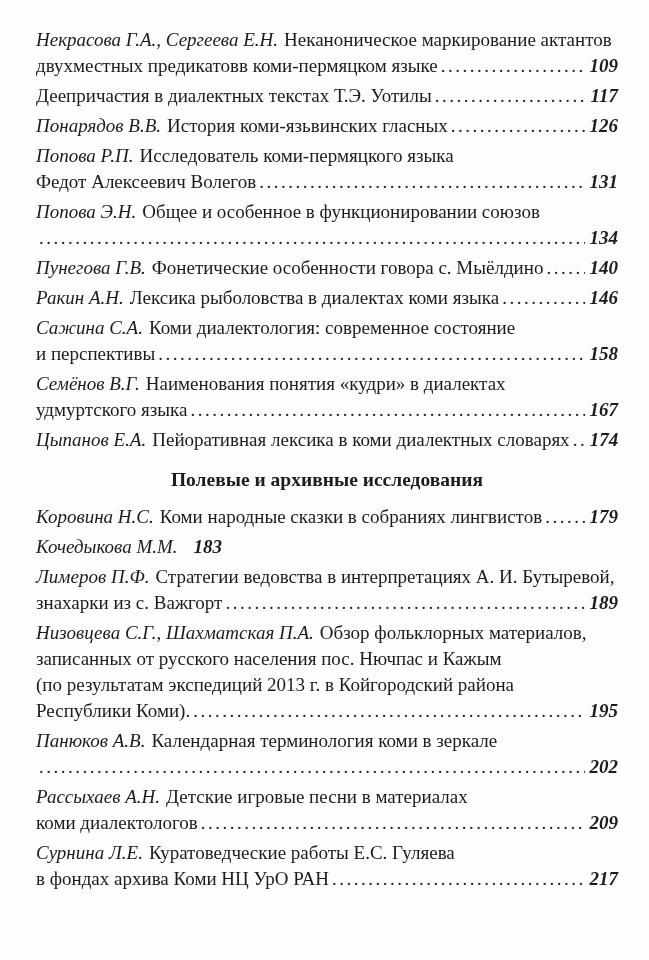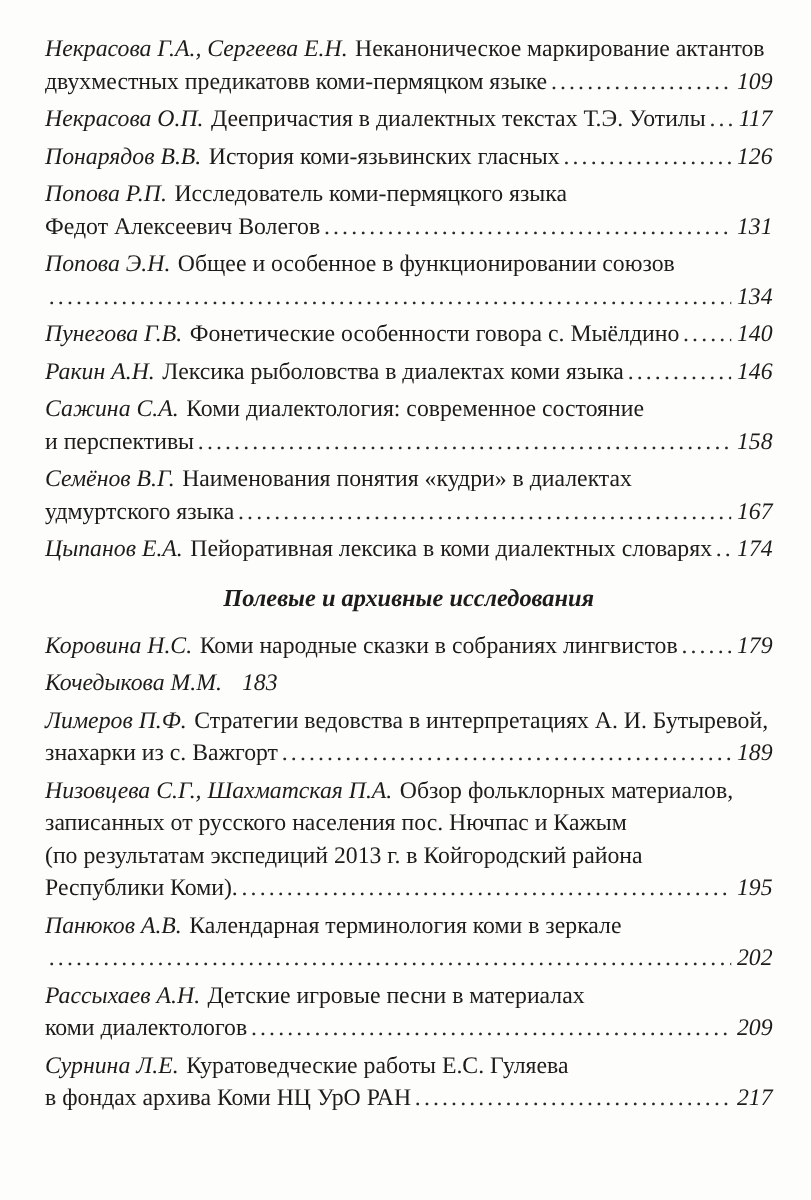--- a/index.html
+++ b/index.html
@@ -49,50 +49,49 @@
   }
   .dot-leader::after {
     content: "......................................................................................................................................";
     letter-spacing: 2.5px;
     color: #2a2826;
   }
   .page-number {
     font-style: italic;
     white-space: nowrap;
     flex: 0 0 auto;
+    font-weight: bold;
   }
   .page-number.no-leader {
     margin-left: 10px;
   }
   .section-heading {
     font-size: 19.5px;
     line-height: 26px;
     font-weight: bold;
     text-align: center;
     margin: 14px 0 11px 0;
-    font-style: italic;
   }
 </style>
 </head>
 <body>
 
 <main class="page">
   <div id="toc-root">
       <section>
         <div class="toc-entry">
           <div class="entry-line"><span class="entry-authors">Некрасова Г.А., Сергеева Е.Н.</span><span class="line-text">Неканоническое маркирование актантов</span></div>
           <div class="entry-line last">
             <span class="line-text">двухместных предикатовв коми-пермяцком языке</span>
             <span class="dot-leader"></span>
             <span class="page-number">109</span>
           </div>
         </div>
         <div class="toc-entry">
           <div class="entry-line last">
-            <span class="entry-authors">Некрасова О.П.</span>
             <span class="line-text">Деепричастия в диалектных текстах Т.Э. Уотилы</span>
             <span class="dot-leader"></span>
             <span class="page-number">117</span>
           </div>
         </div>
         <div class="toc-entry">
           <div class="entry-line last">
             <span class="entry-authors">Понарядов В.В.</span>
             <span class="line-text">История коми-язьвинских гласных</span>
             <span class="dot-leader"></span>

